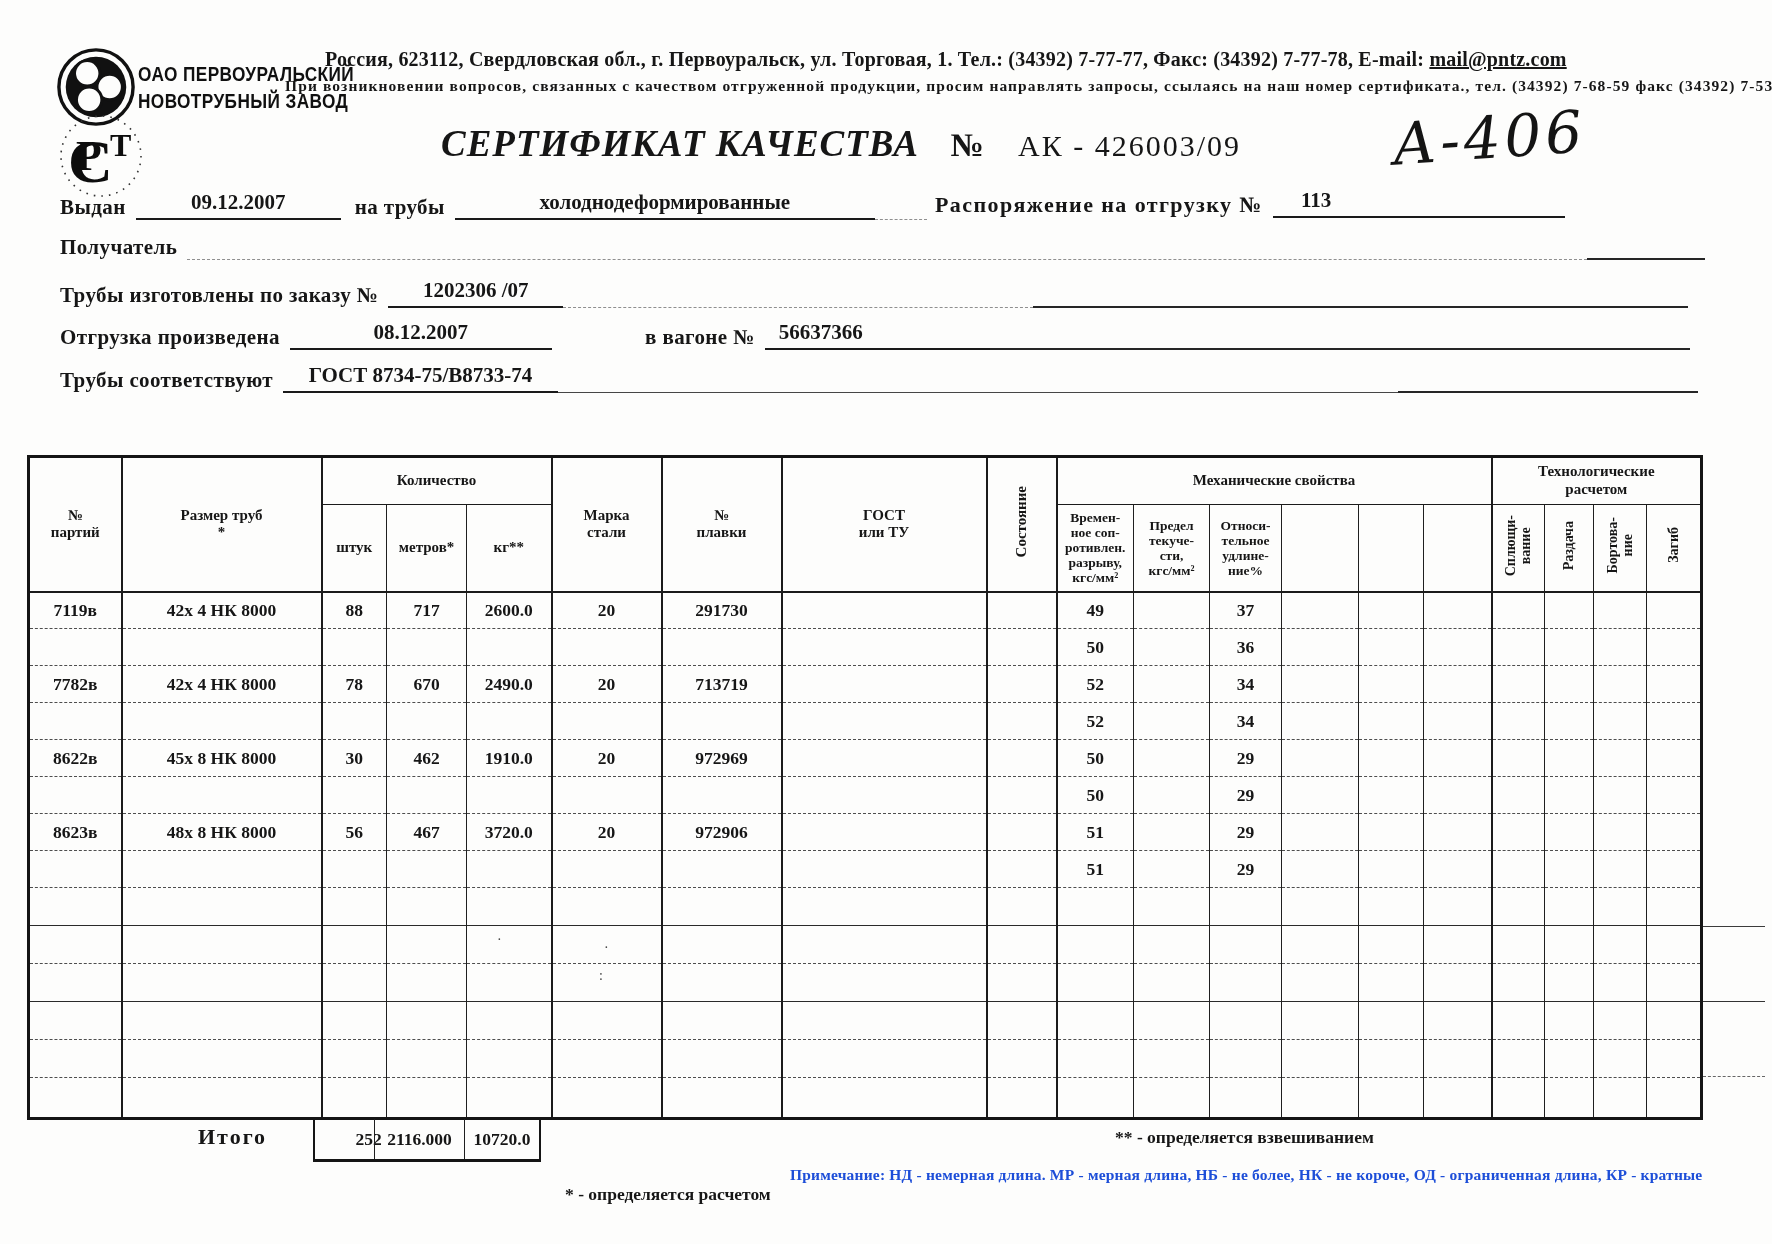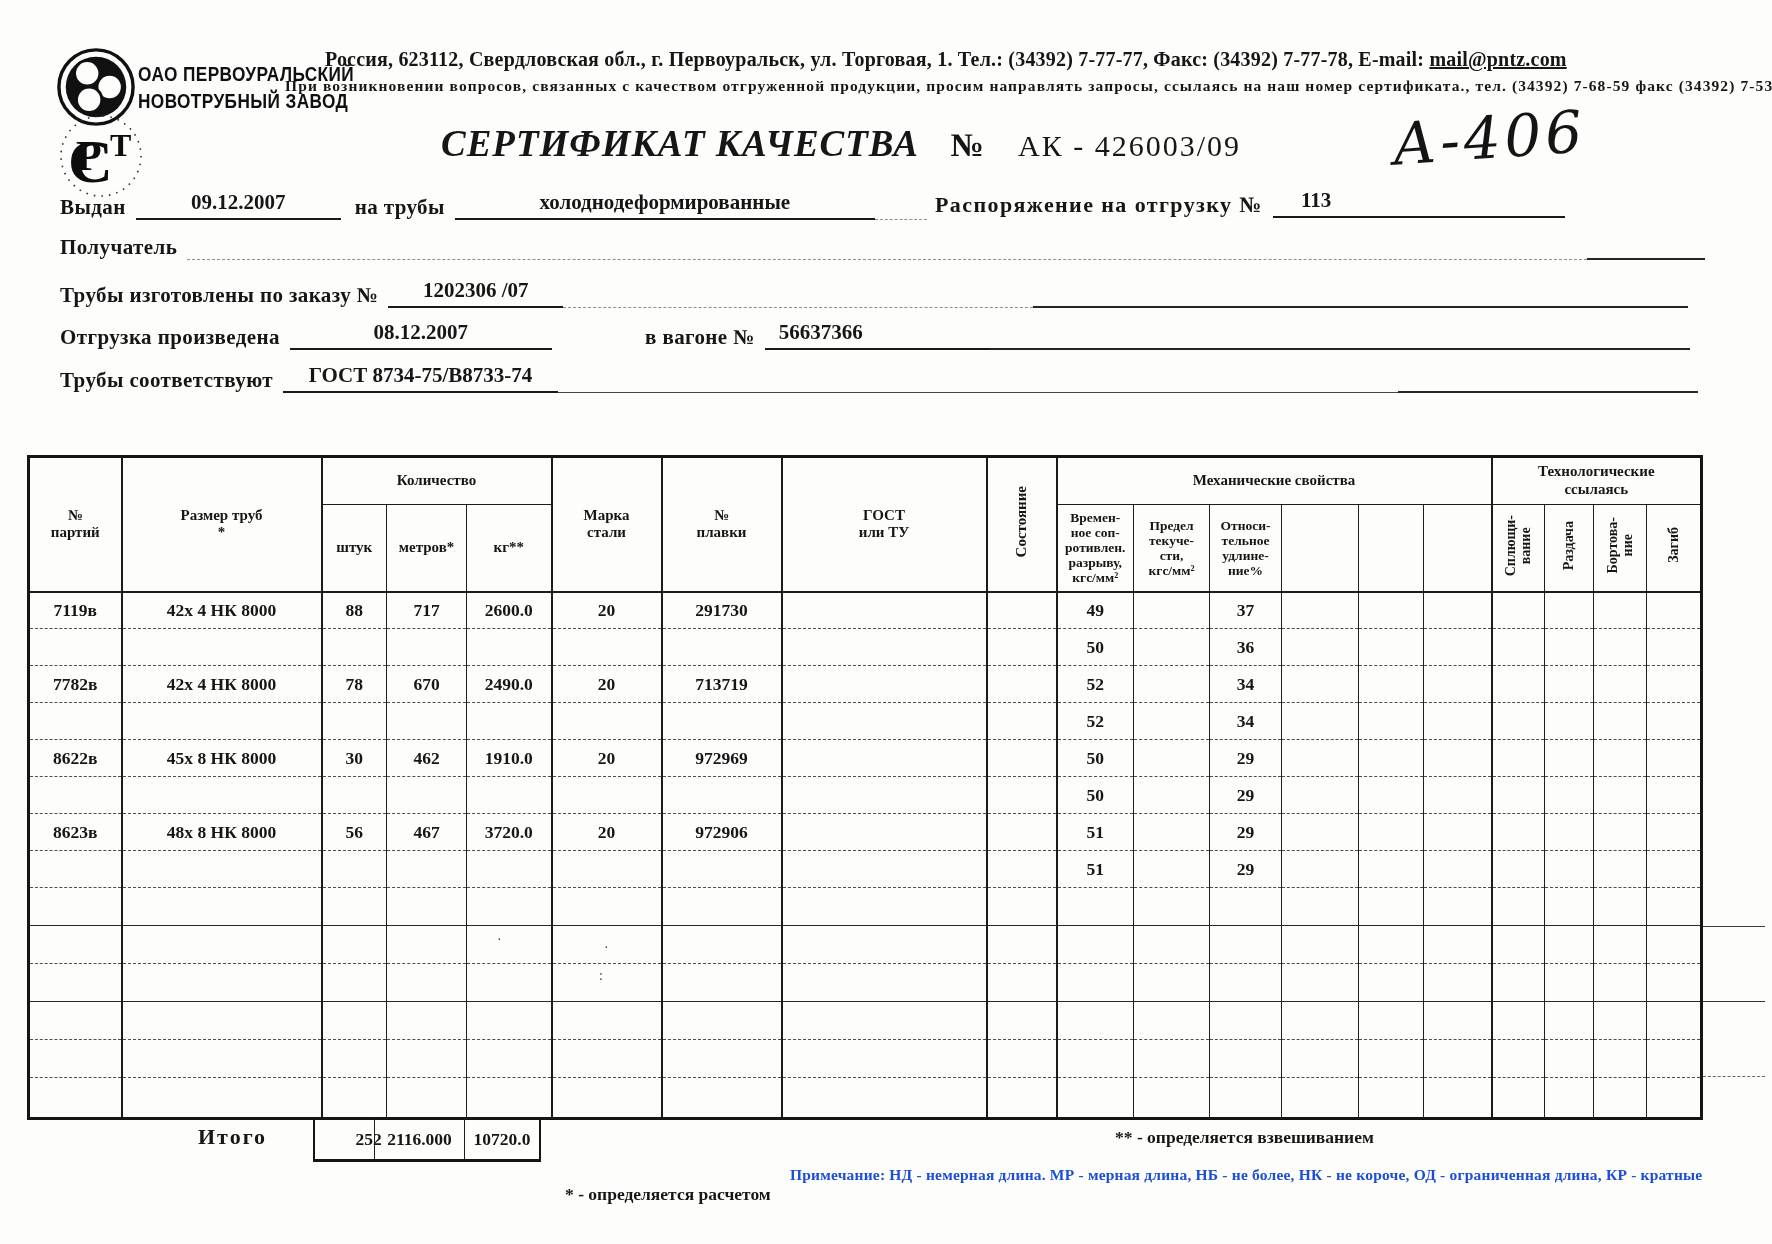--- a/index.html
+++ b/index.html
@@ -188,21 +188,21 @@
         <th colspan="3" class="thick grp">Количество</th>
         <th rowspan="2" class="thick pre">Марка
 стали</th>
         <th rowspan="2" class="thick pre">№
 плавки</th>
         <th rowspan="2" class="thick pre">ГОСТ
 или ТУ</th>
         <th rowspan="2" class="thick vert"><span style="font-size:15px;">Состояние</span></th>
         <th colspan="6" class="thick grp">Механические свойства</th>
         <th colspan="4" class="noR grp pre">Технологические
-ссылаясь</th>
+расчетом</th>
       </tr>
       <tr style="height:87px;">
         <th>штук</th>
         <th>метров*</th>
         <th class="thick">кг**</th>
         <th class="small pre">Времен-
 ное соп-
 ротивлен.
 разрыву,
 кгс/мм²</th>

